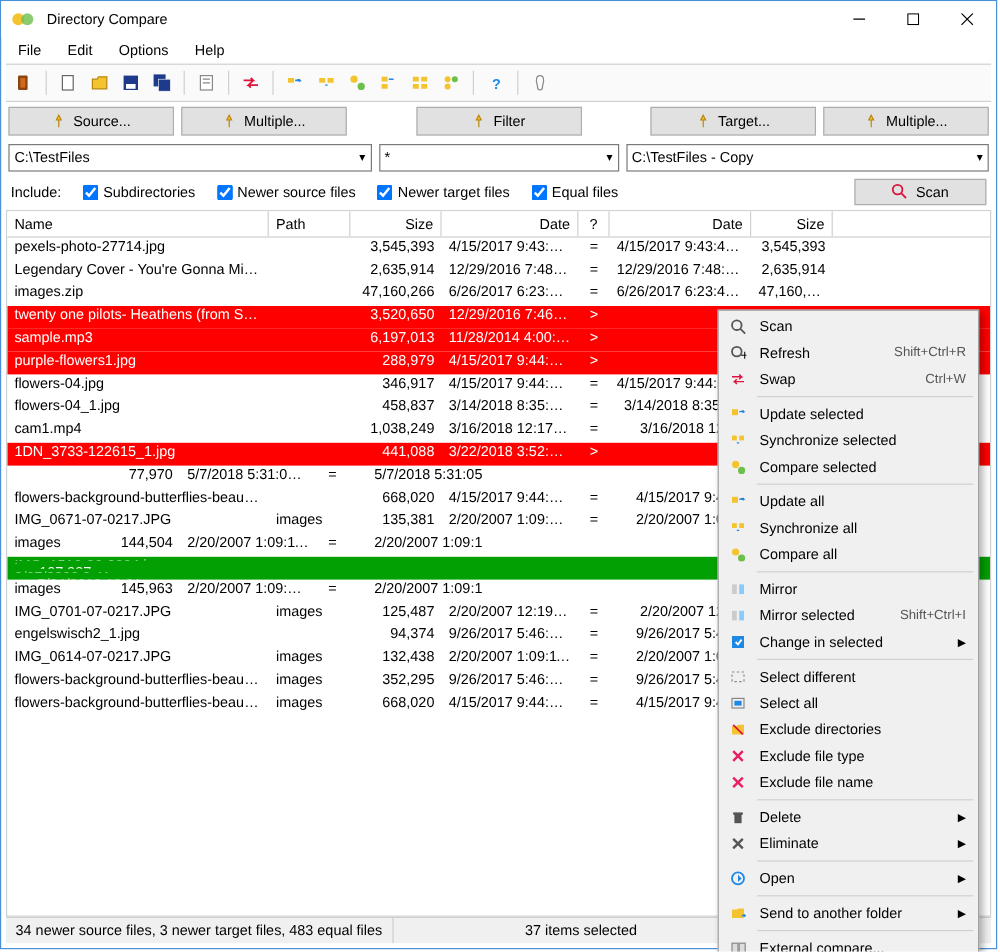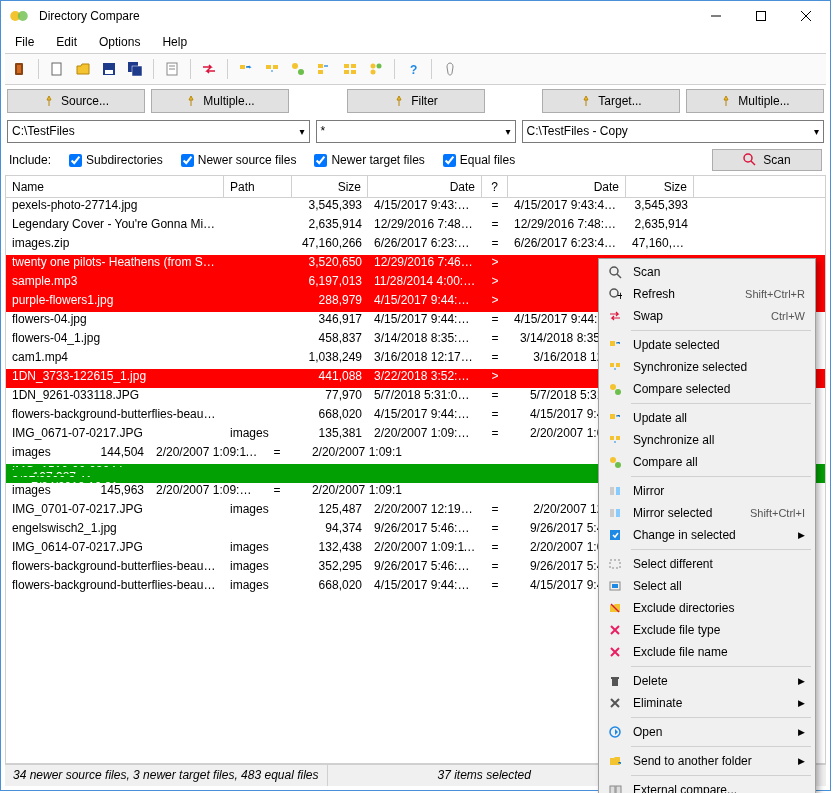--- a/index.html
+++ b/index.html
@@ -31,21 +31,21 @@
 .lh { border-right: 1px solid #d0d0d0; padding: 3px 6px; display: flex; align-items: center; font-size: 12px; }
 .lh.r { justify-content: flex-end; }
 .lh.c { justify-content: center; }
 .rows { overflow-y: auto; flex: 1; }
 .row { height: 19px; display: flex; font-size: 12px; }
 .row.red { background: #ff0000; color: #fff; }
 .row.green { background: #03a003; color: #fff; flex-direction: column; }
 .cell { padding: 0 6px; overflow: hidden; white-space: nowrap; text-overflow: ellipsis; }
 .cell.r { text-align: right; }
 .cell.c { text-align: center; }
-.status { height: 22px; border-top: 1px solid #d0d0d0; background: #f0f0f0; display: flex; font-size: 12px; margin: 0 4px 4px 4px; font-style: italic; }
+.status { height: 22px; border-top: 1px solid #d0d0d0; background: #f0f0f0; display: flex; font-size: 12px; margin: 0 4px 4px 4px; }
 .status .s1 { padding: 3px 8px; border-right: 1px solid #d0d0d0; }
 .status .s2 { padding: 3px 8px; flex: 1; text-align: left; padding-left: 110px; }
 .ctxmenu { position: absolute; top: 258px; left: 598px; width: 218px; background: #f0f0f0; border: 1px solid #a0a0a0; box-shadow: 3px 3px 6px rgba(0,0,0,0.3); padding: 2px; z-index: 1000; }
 .ctxitem { height: 22px; display: flex; align-items: center; padding: 0 4px; }
 .ctxicon { width: 20px; height: 20px; display: flex; align-items: center; justify-content: center; margin-right: 8px; }
 .ctxlabel { flex: 1; }
 .ctxshort { color: #555; margin-right: 4px; font-size: 11px; }
 .ctxarrow { font-size: 9px; margin-right: 4px; }
 .ctxsep { height: 1px; background: #d0d0d0; margin: 3px 2px 3px 30px; }
 .spacer { flex: 1; }
@@ -355,21 +355,20 @@
         <div class="row red">
           <div class="cell" style="width:218px">1DN_3733-122615_1.jpg</div>
           <div class="cell" style="width:68px"></div>
           <div class="cell r" style="width:76px">441,088</div>
           <div class="cell r" style="width:114px">3/22/2018 3:52:04 ...</div>
           <div class="cell c" style="width:26px">&gt;</div>
           <div class="cell r" style="width:118px"></div>
           <div class="cell r" style="width:68px"></div>
         </div>
         <div class="row">
-          <div class="cell" style="width:218px">1DN_9261-033118.JPG</div>
           <div class="cell" style="width:68px"></div>
           <div class="cell r" style="width:76px">77,970</div>
           <div class="cell r" style="width:114px">5/7/2018 5:31:05 ...</div>
           <div class="cell c" style="width:26px">=</div>
           <div class="cell r" style="width:118px">5/7/2018 5:31:05</div>
           <div class="cell r" style="width:68px"></div>
         </div>
         <div class="row">
           <div class="cell" style="width:218px">flowers-background-butterflies-beautiful-874...</div>
           <div class="cell" style="width:68px"></div>

